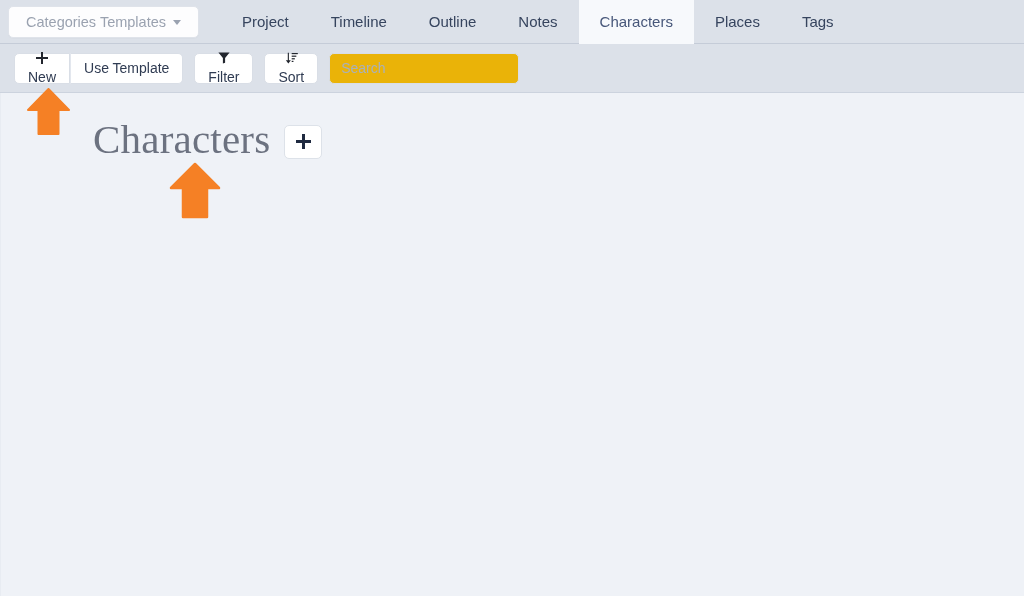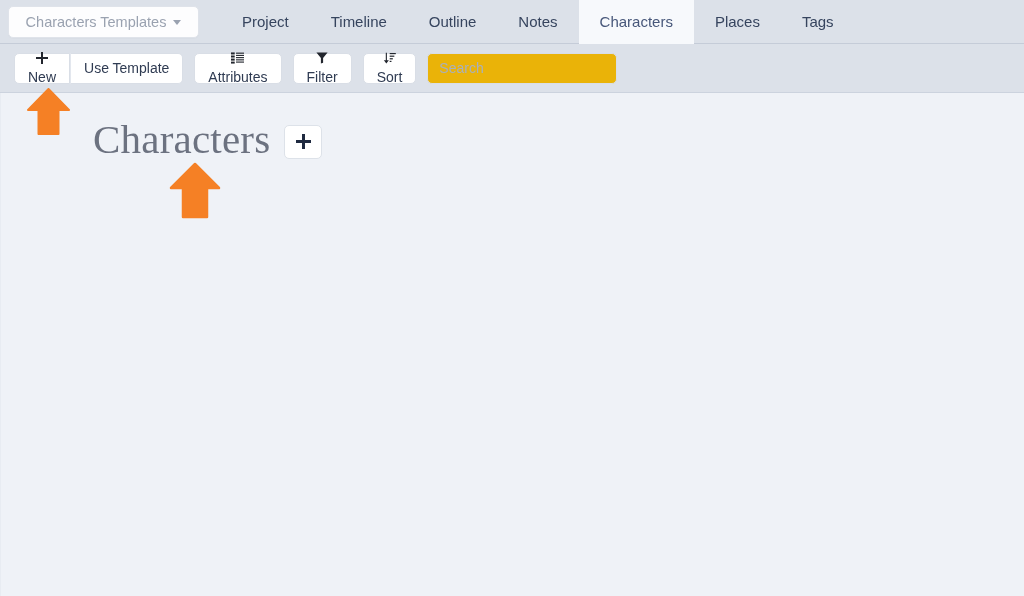--- a/index.html
+++ b/index.html
@@ -180,21 +180,21 @@
   }
 </style>
 </head>
 <body>
 
 <div class="app">
 
   <div class="tabbar">
 
     <div class="templates-btn">
-      <span>Characters Templates</span>
+      <span>Categories Templates</span>
       <span class="caret-down"></span>
     </div>
 
     <div class="tabs">
       <div class="tab">
         <span>Project</span>
       </div>
       <div class="tab">
         <span>Timeline</span>
       </div>
@@ -225,36 +225,20 @@
             <path d="M5 0h2v5h5v2H7v5H5V7H0V5h5z" fill="#22262e"></path>
           </svg>
         </span>
         <span>New</span>
       </div>
       <div class="btn">
         <span>Use Template</span>
       </div>
     </div>
 
-    <div class="btn">
-      <span class="ico">
-        <svg width="13" height="12" viewBox="0 0 14 12">
-          <rect x="0" y="0" width="4" height="2.2" fill="#22262e"></rect>
-          <rect x="0" y="3.3" width="4" height="2.2" fill="#22262e"></rect>
-          <rect x="0" y="6.6" width="4" height="2.2" fill="#22262e"></rect>
-          <rect x="0" y="9.9" width="4" height="2.1" fill="#22262e"></rect>
-          <rect x="5.4" y="0.2" width="8.6" height="1.2" fill="#22262e"></rect>
-          <rect x="5.4" y="2.6" width="8.6" height="1.2" fill="#22262e"></rect>
-          <rect x="5.4" y="5.0" width="8.6" height="1.2" fill="#22262e"></rect>
-          <rect x="5.4" y="7.4" width="8.6" height="1.2" fill="#22262e"></rect>
-          <rect x="5.4" y="9.8" width="8.6" height="1.2" fill="#22262e"></rect>
-        </svg>
-      </span>
-      <span>Attributes</span>
-    </div>
 
 
     <div class="btn">
       <span class="ico">
         <svg width="12" height="12" viewBox="0 0 12 12">
           <path d="M0.4 0.6h11.2L7.1 6.1v4.6L4.9 11.6V6.1z" fill="#22262e"></path>
         </svg>
       </span>
       <span>Filter</span>
     </div>

